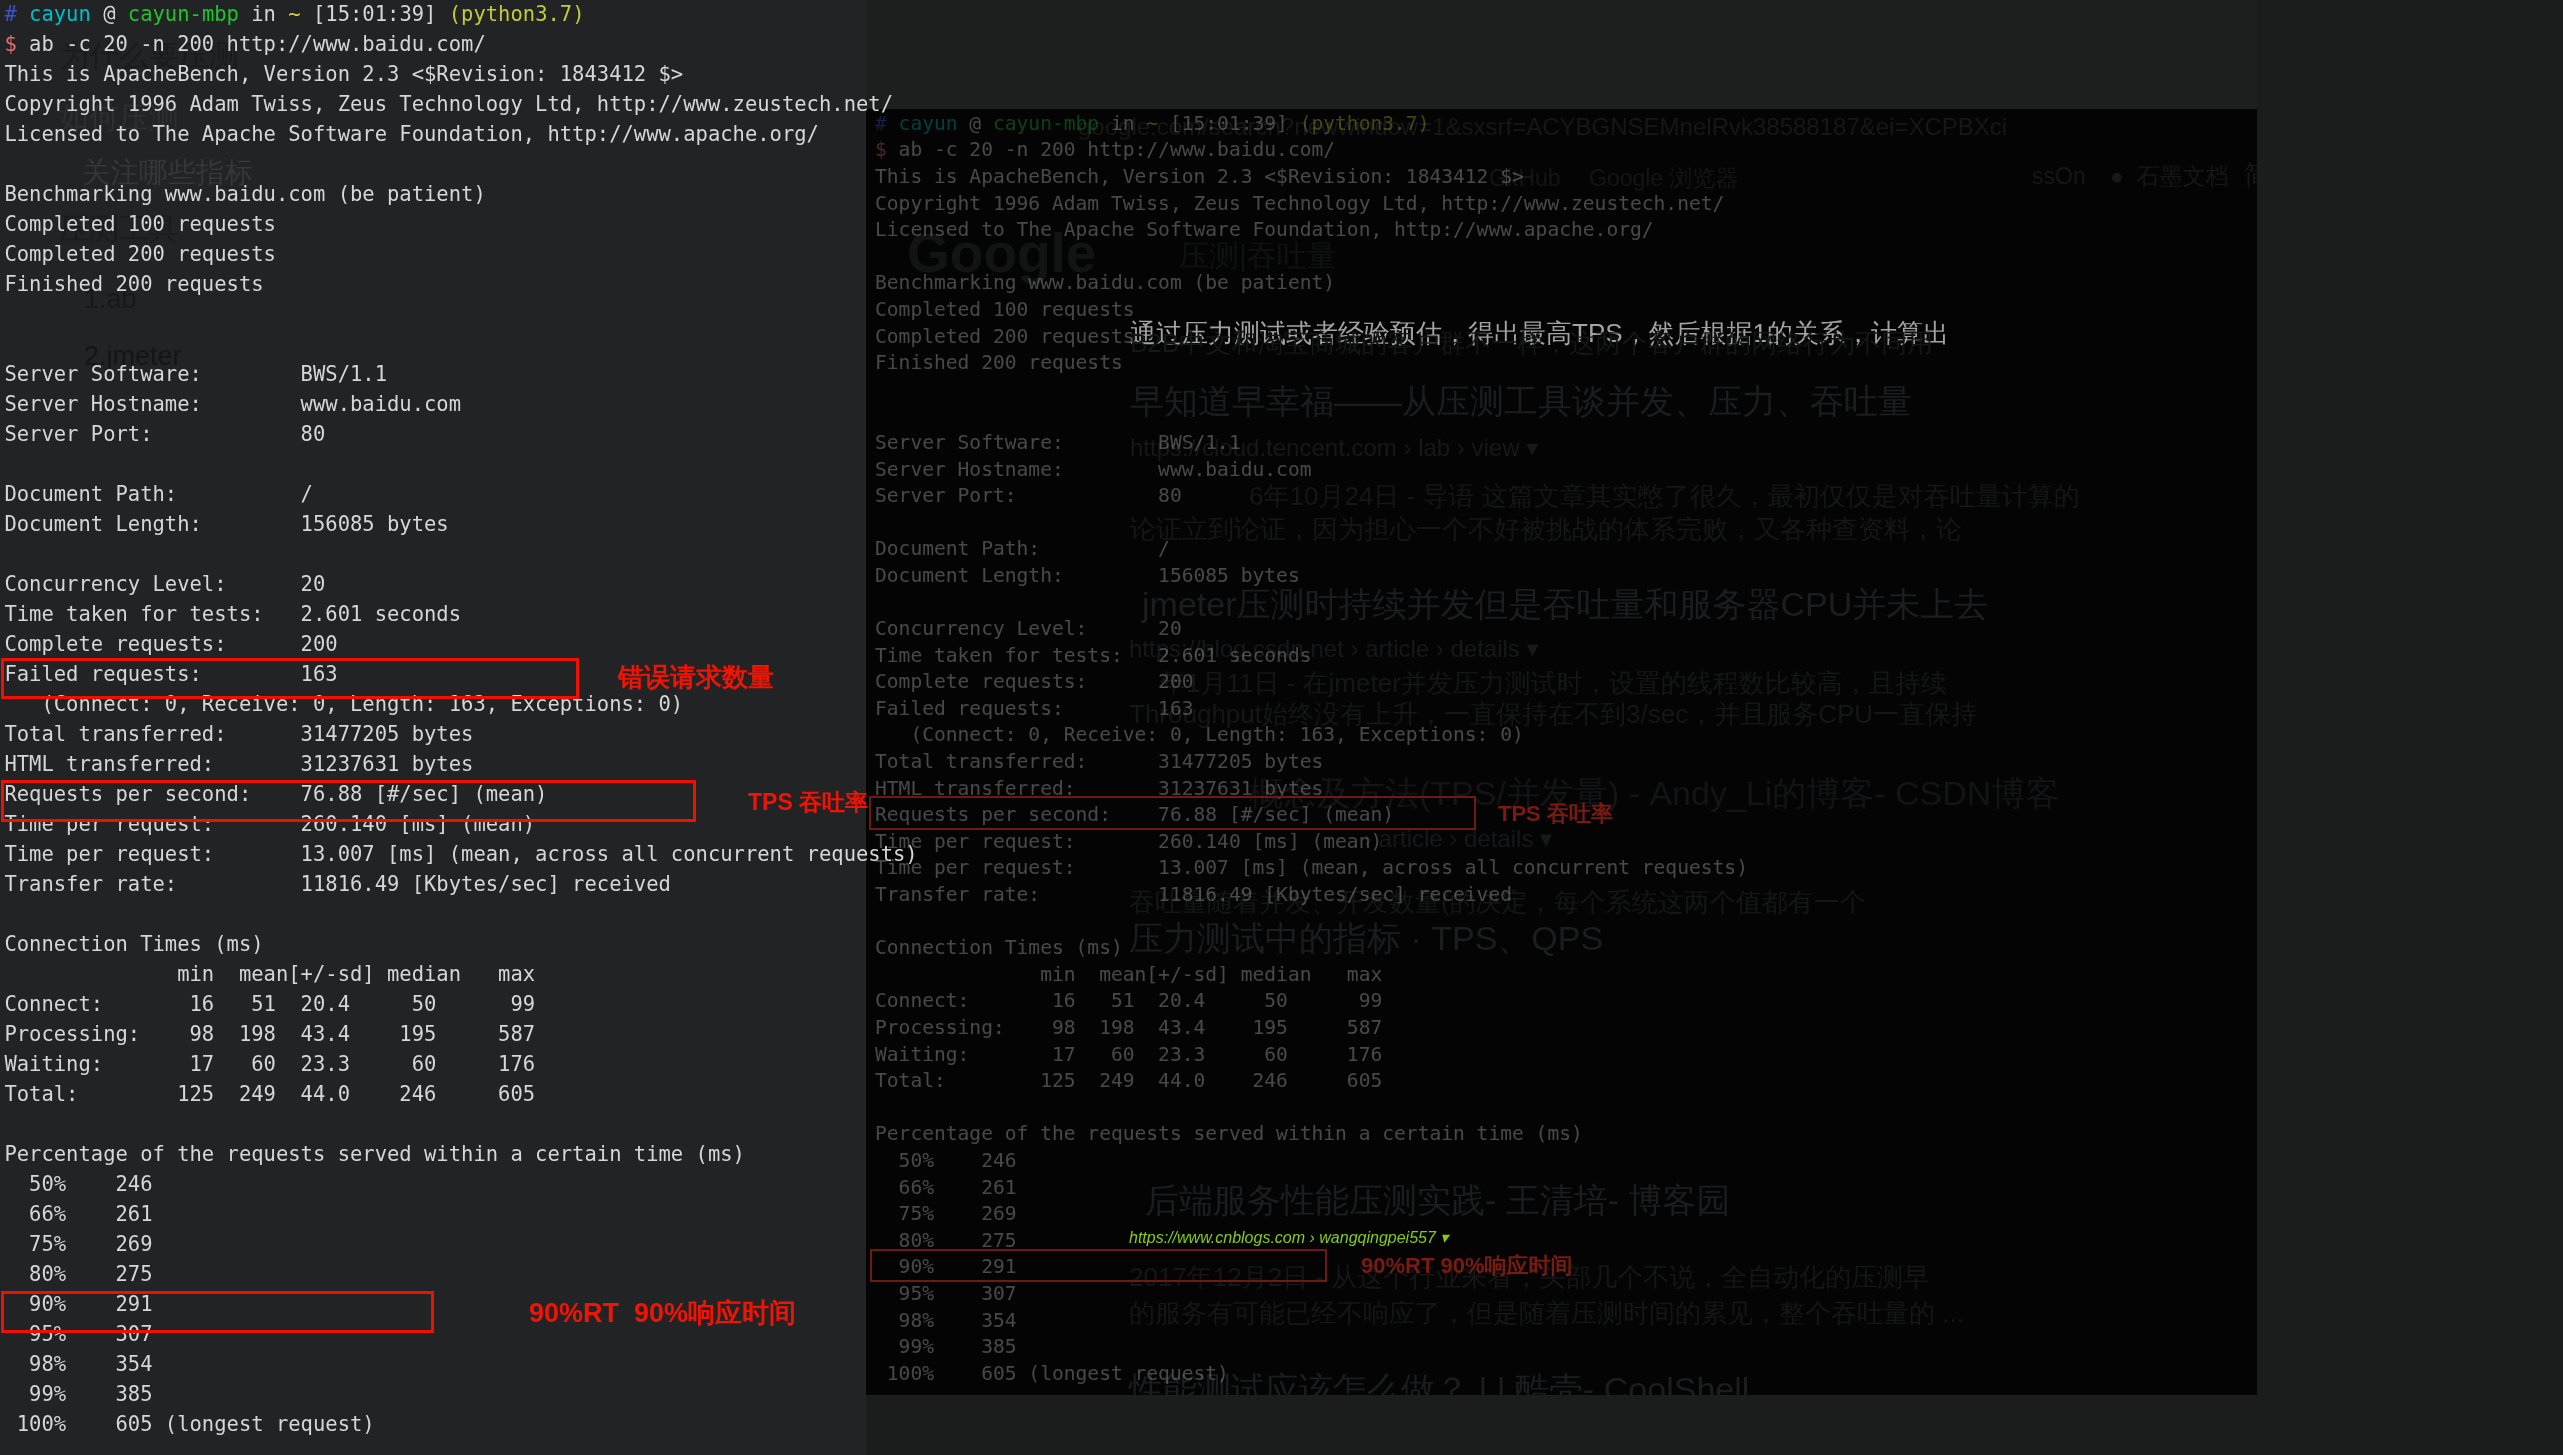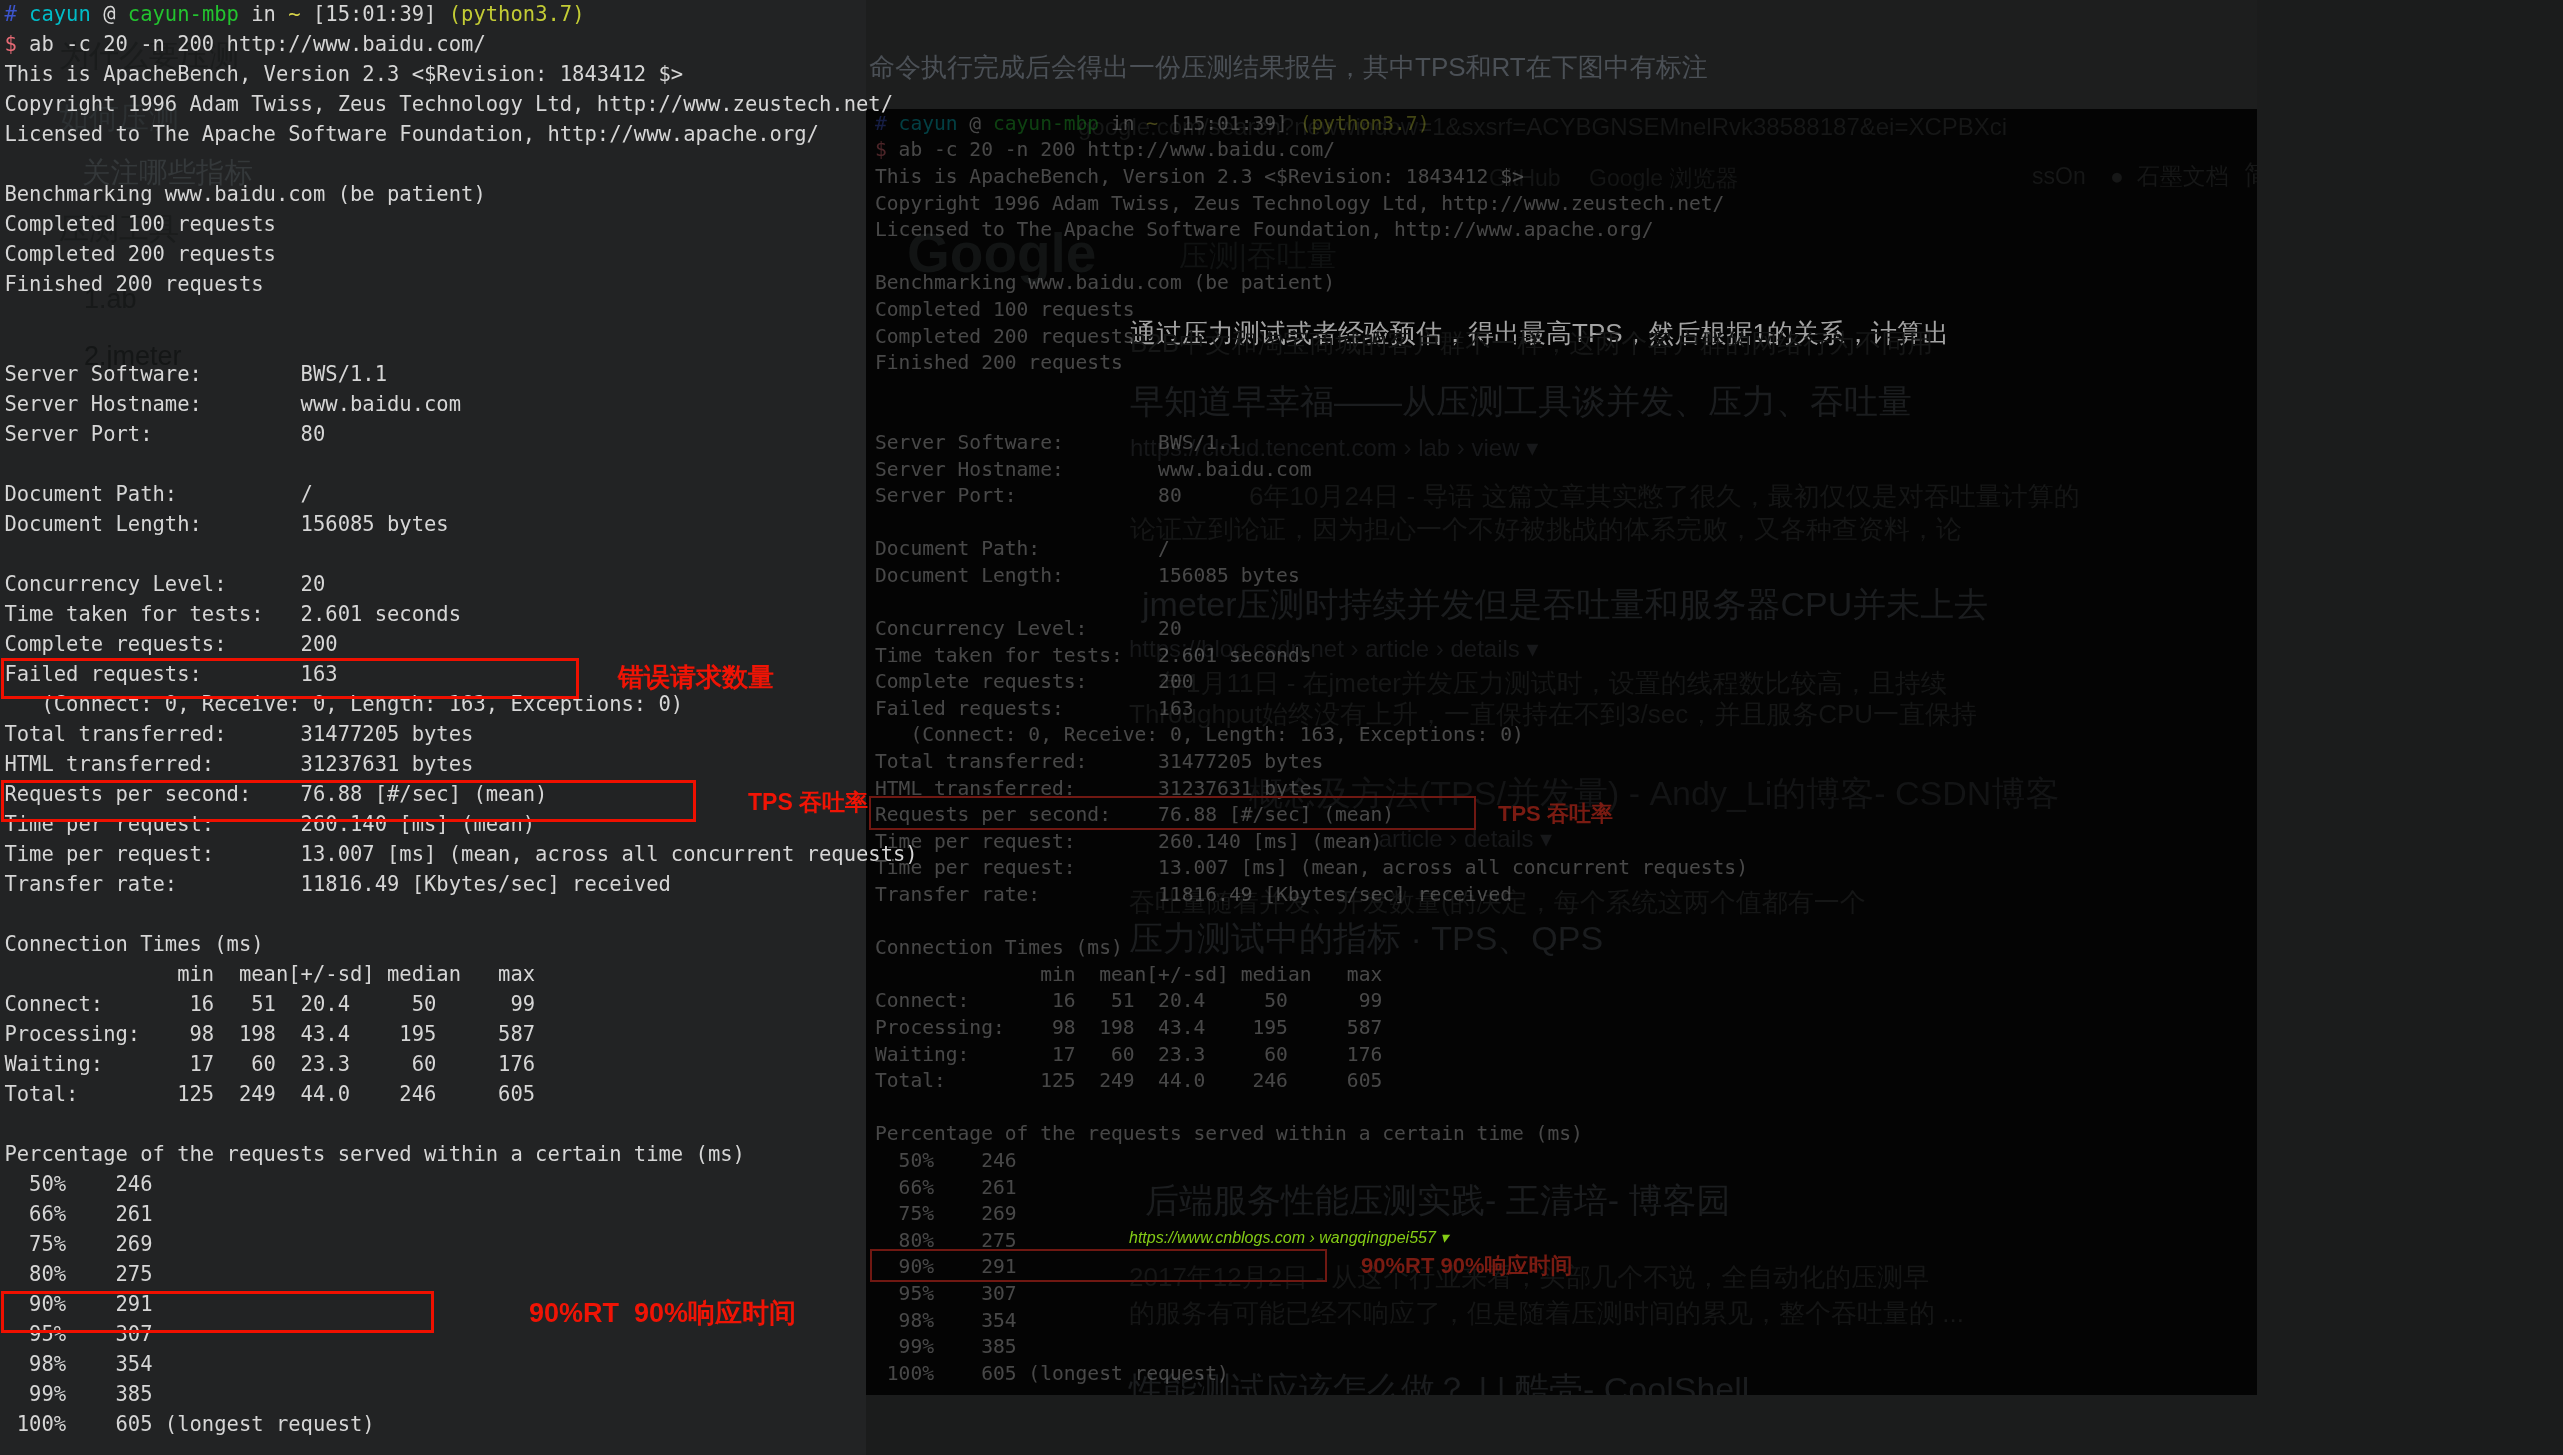--- a/index.html
+++ b/index.html
@@ -34,21 +34,20 @@
   .caption{position:absolute;left:869px;top:50px;font-size:26px;color:#4b5056;
            font-family:"Liberation Sans",sans-serif;white-space:pre;}
 </style>
 </head>
 <body>
 
 <div id="screen">
   <div class="left-bg"></div>
   <div class="top-strip"></div>
 
-  <div class="caption">命令执行完成后会得出一份压测结果报告，其中TPS和RT在下图中有标注</div>
 
   <div class="panel">
     <div id="panel-ghosts">
         <div class="ghost" style="left: 212px; top: 5.3px; font-size: 24px; color: rgb(22, 23, 23);">google.com/search?newwindow=1&amp;sxsrf=ACYBGNSEMnelRvk38588187&amp;ei=XCPBXci</div>
         <div class="ghost" style="left: 1166px; top: 55px; font-size: 23px; color: rgb(22, 23, 23);">ssOn</div>
         <div class="ghost" style="left: 1244px; top: 55px; font-size: 23px; color: rgb(22, 23, 23);">●  石墨文档</div>
         <div class="ghost" style="left: 1378px; top: 52px; font-size: 27px; color: rgb(22, 23, 23);">简</div>
         <div class="ghost" style="left: 623px; top: 57px; font-size: 23px; color: rgb(20, 21, 21);">GitHub</div>
         <div class="ghost" style="left: 723px; top: 57px; font-size: 23px; color: rgb(20, 21, 21);">Google 浏览器</div>
         <div class="ghost" style="left: 41px; top: 114px; font-size: 55px; color: rgb(18, 20, 20); font-weight: bold;">Google</div>

